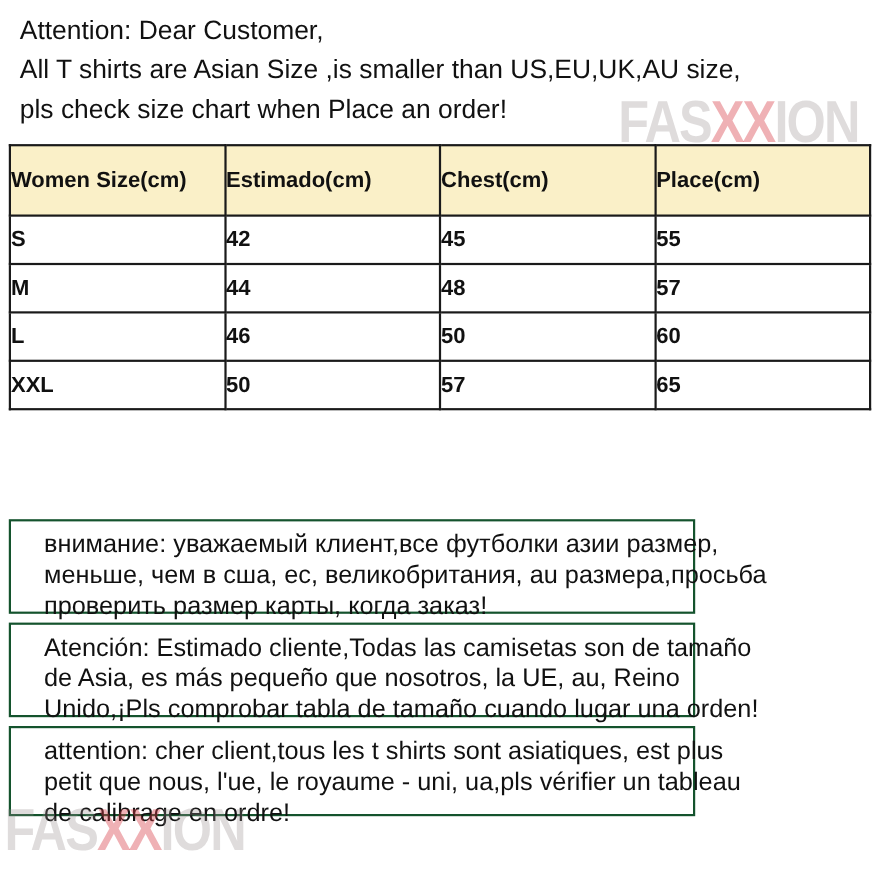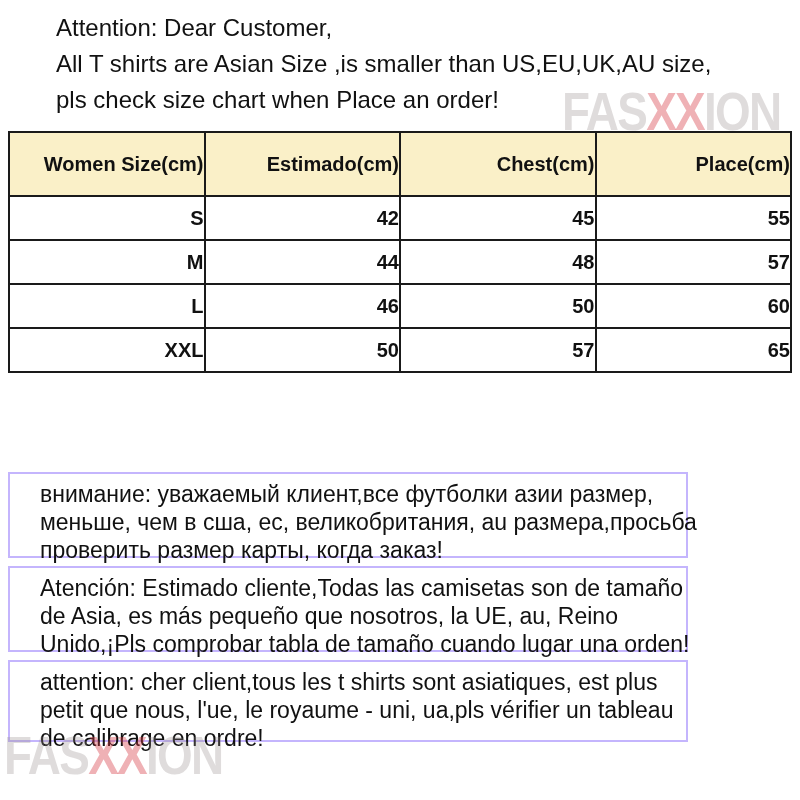--- a/index.html
+++ b/index.html
@@ -1,36 +1,36 @@
 <!DOCTYPE html>
 <html><head>
 <meta charset="utf-8">
 <style>
   * { margin:0; padding:0; box-sizing:border-box; }
   body { background:#fff; }
   .page {
     position:relative; width:800px; height:800px; background:#ffffff;
     overflow:hidden; font-family:"Liberation Sans", sans-serif; color:#111;
   }
-  .intro { position:absolute; left:18px; top:10px;margin-left:38px; }
+  .intro { position:absolute; left:18px; top:10px; }
   .intro .line { font-size:24px; line-height:36px; white-space:nowrap; }
 
   table.size-table {
     position:absolute; left:8px; top:131px; width:784px;
-    border-collapse:collapse; table-layout:fixed; text-align:right;
+    border-collapse:collapse; table-layout:fixed; text-align:left;
   }
   table.size-table th, table.size-table td {
     border:2px solid #1a1a1a; font-weight:bold; font-size:20px; color:#111;
   }
   table.size-table th { height:64px; background:#faf0c8; }
   table.size-table td { height:44px; background:#ffffff; }
 
   .note {
-    position:absolute; left:8px; width:680px;
-    border:2px solid #c4b5fd; background:#ffffff;
+    position:absolute; left:8px; width:624px;
+    border:2px solid #14532d; background:#ffffff;
     padding:6px 6px 6px 30px;
   }
   .note .nline { font-size:23px; line-height:28px; white-space:nowrap; }
   .note-ru { top:472px; height:86px; }
   .note-es { top:566px; height:86px; }
   .note-fr { top:660px; height:82px; }
 
   .wm {
     position:absolute; font-weight:bold; font-size:54px; letter-spacing:-2px;
     white-space:nowrap; transform:scaleX(0.85); transform-origin:left center;

